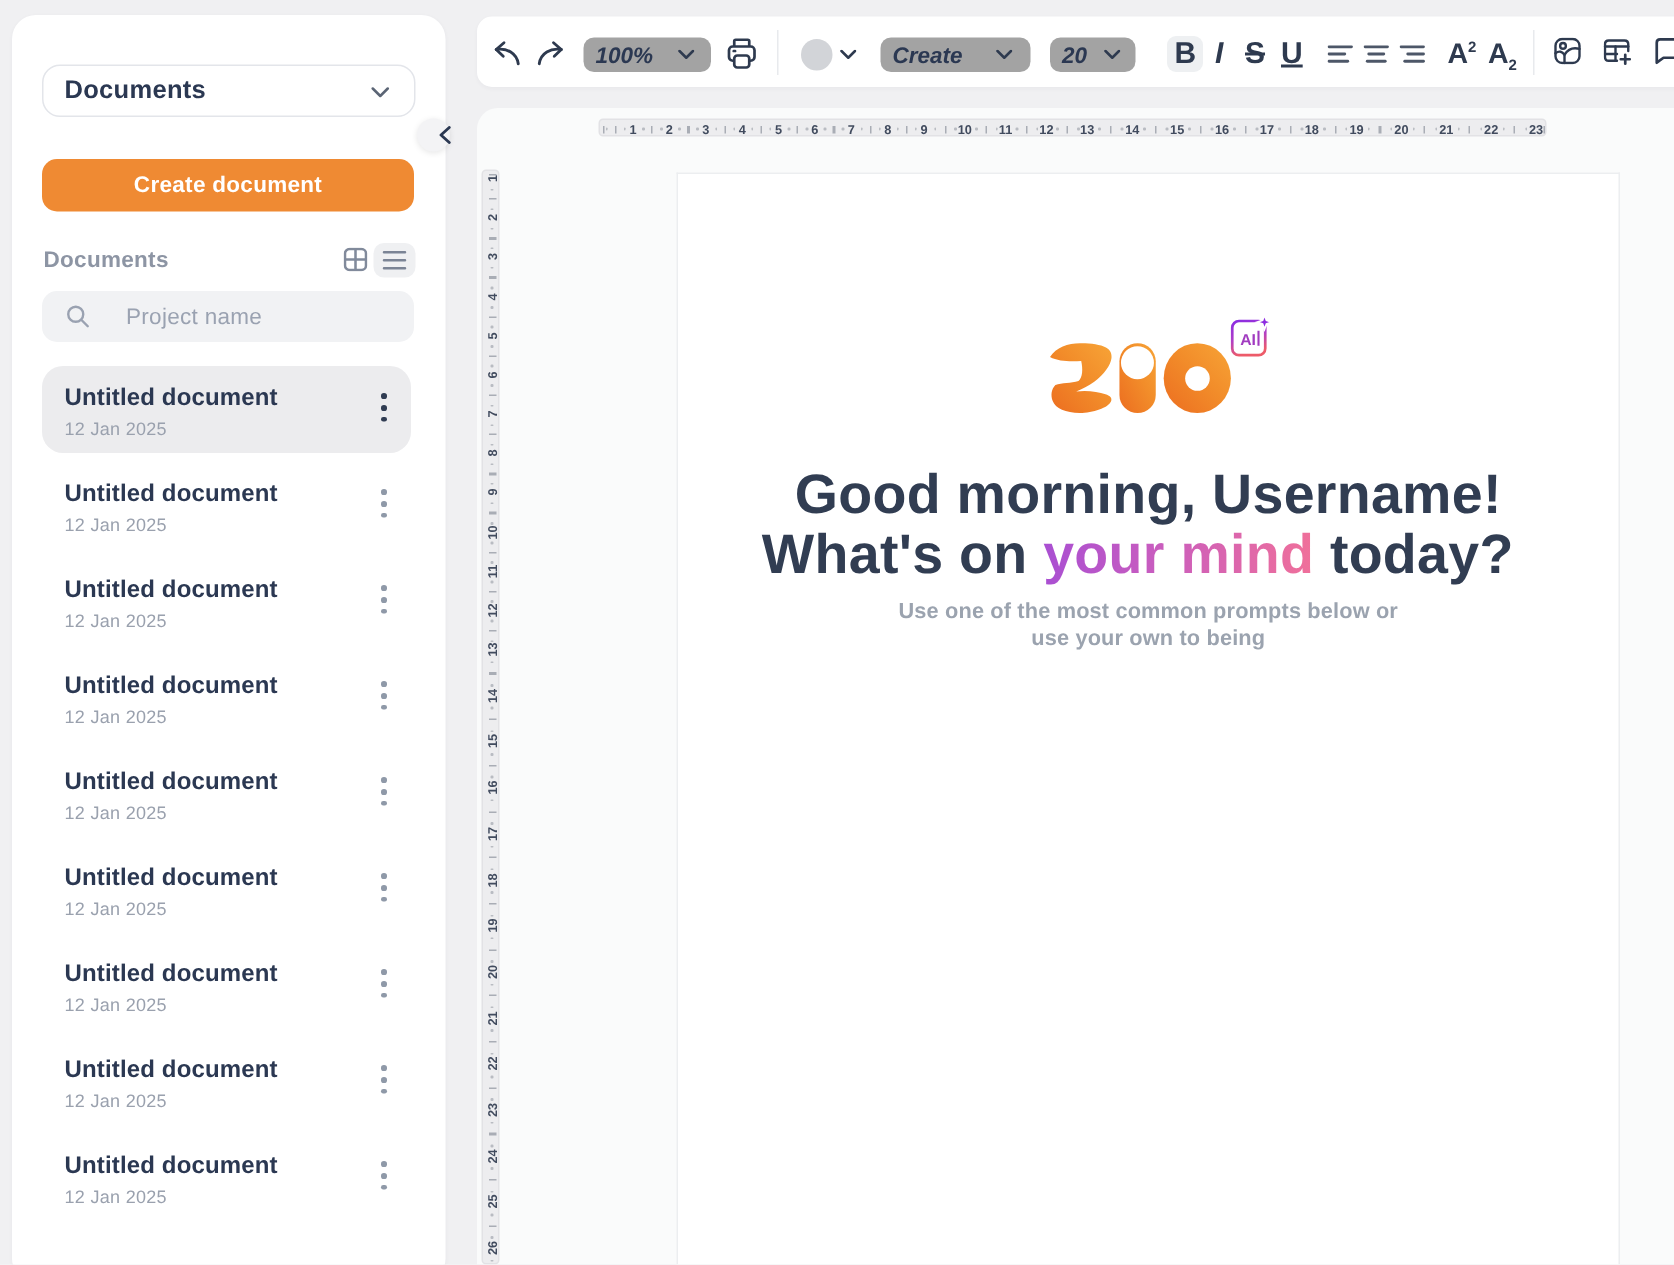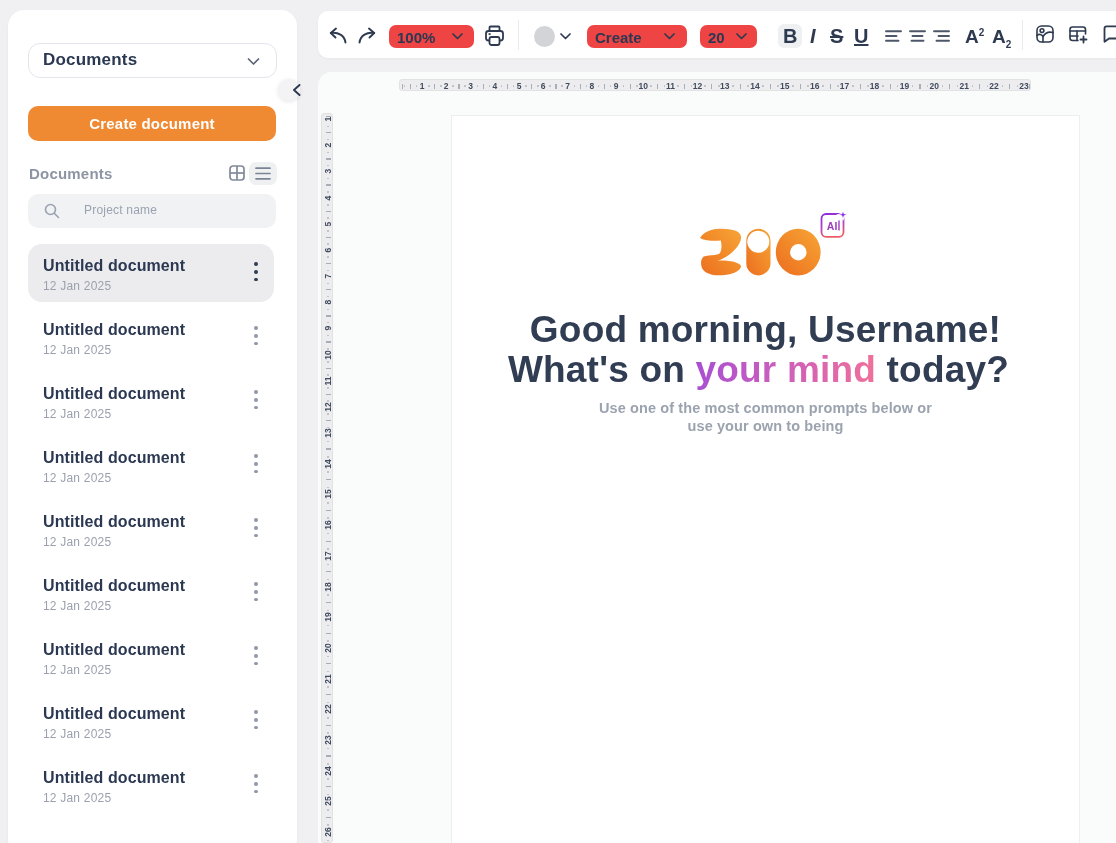--- a/index.html
+++ b/index.html
@@ -12,33 +12,33 @@
 #selbox { position:absolute; left:20px; top:33px; width:249px; height:35px;
   border:1.5px solid #e3e5ea; border-radius:12px; background:#fff; }
 #selbox .t { position:absolute; left:14px; top:6px; font-size:17px; font-weight:700; color:#2b3852; letter-spacing:.2px; }
 #colbtn { position:absolute; left:278px; top:79px; width:22px; height:22px; border-radius:50%;
   background:#f3f3f5; box-shadow:0 1px 4px rgba(0,0,0,.10); }
 #createbtn { position:absolute; left:20px; top:96px; width:248px; height:35px; border-radius:10px;
   background:#ef8a33; color:#fff; font-size:15px; font-weight:700; text-align:center; line-height:35px; letter-spacing:.2px; }
 #doclabel { position:absolute; left:21px; top:155px; font-size:15px; font-weight:600; color:#8d95a4; letter-spacing:.2px; }
 #listicon { position:absolute; left:241px; top:152px; width:28px; height:23px; background:#eff0f2; border-radius:7px; }
 #search { position:absolute; left:20px; top:184px; width:248px; height:34px; background:#f1f2f4; border-radius:10px; }
-#search .ph { position:absolute; left:56px; top:9px; font-size:12px; color:#9aa2b1; letter-spacing:.2px; }
+#search .ph { position:absolute; left:56px; top:9px; font-size:15px; color:#9aa2b1; letter-spacing:.2px; }
 .item { position:absolute; left:20px; width:246px; height:58px; border-radius:14px; }
 .item.active { background:#ececee; }
 .ititle { position:absolute; left:15px; top:13px; font-size:16px; font-weight:700; color:#2b3852; letter-spacing:.1px; }
 .idate { position:absolute; left:15px; top:35px; font-size:12px; color:#9aa1ae; letter-spacing:.2px; }
 .dots { position:absolute; right:16px; top:18px; width:4px; }
 .dots b { display:block; width:3.8px; height:3.8px; border-radius:50%; background:#8f99a8; margin-bottom:4px; }
 .dots.dark b { background:#303c52; }
 
 
 #toolbar { position:absolute; left:318px; top:11px; width:812px; height:47px;
   background:#fff; border-radius:10px; box-shadow:0 1px 3px rgba(40,50,70,.04); }
-.pill { position:absolute; top:14px; height:23px; background:#ef4444; border-radius:7px; }
+.pill { position:absolute; top:14px; height:23px; background:#a3a3a3; border-radius:7px;font-style:italic; }
 .pill .t { position:absolute; left:8px; top:3.5px; font-size:15px; font-weight:600; color:#2b3852; }
 .tbtxt { position:absolute; font-size:20px; font-weight:700; color:#2e3a4f; }
 .vdiv { position:absolute; top:9px; height:30px; width:1px; background:#e8eaed; }
 
 
 #panel { position:absolute; left:318px; top:72px; width:798px; height:771px;
   background:#fafbfb; border-radius:14px 0 0 0; }
 #page { position:absolute; left:451px; top:115px; width:629px; height:728px; background:#fff;
   border:1px solid #eceef0; border-bottom:none; }
 

